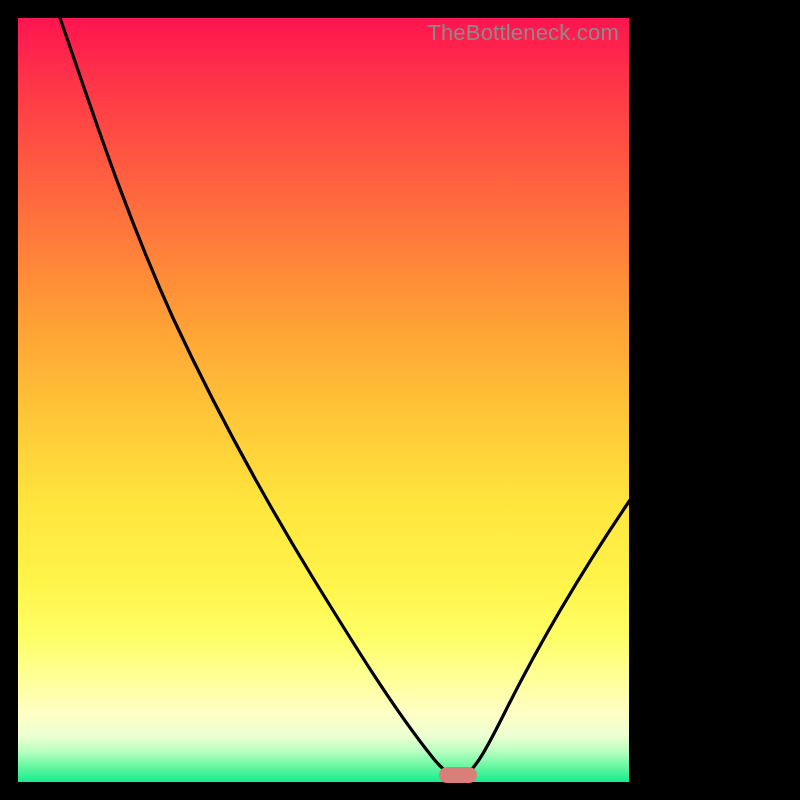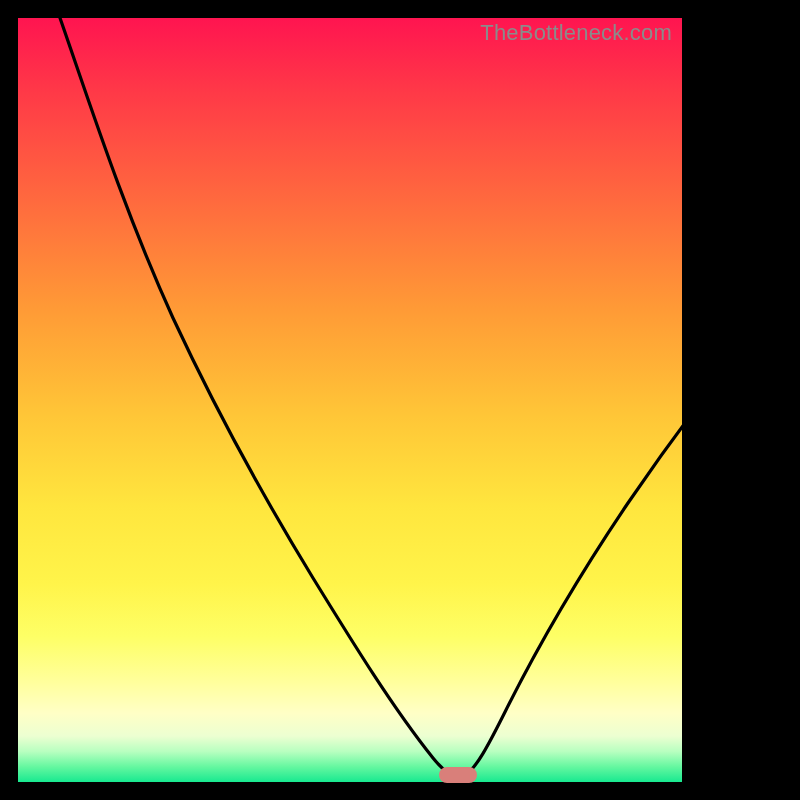--- a/index.html
+++ b/index.html
@@ -15,21 +15,21 @@
     position: relative;
     width: 800px;
     height: 800px;
     background: #000;
     box-sizing: border-box;
   }
   .plot-area {
     position: absolute;
     left: 18px;
     top: 18px;
-    width: 664px;
+    width: 611px;
     height: 764px;
     background: linear-gradient(
       to bottom,
       #ff1450 0%,
       #ff3a47 10%,
       #ff6a3e 24%,
       #ff9a36 38%,
       #ffc637 52%,
       #ffe63e 64%,
       #fff44a 74%,

